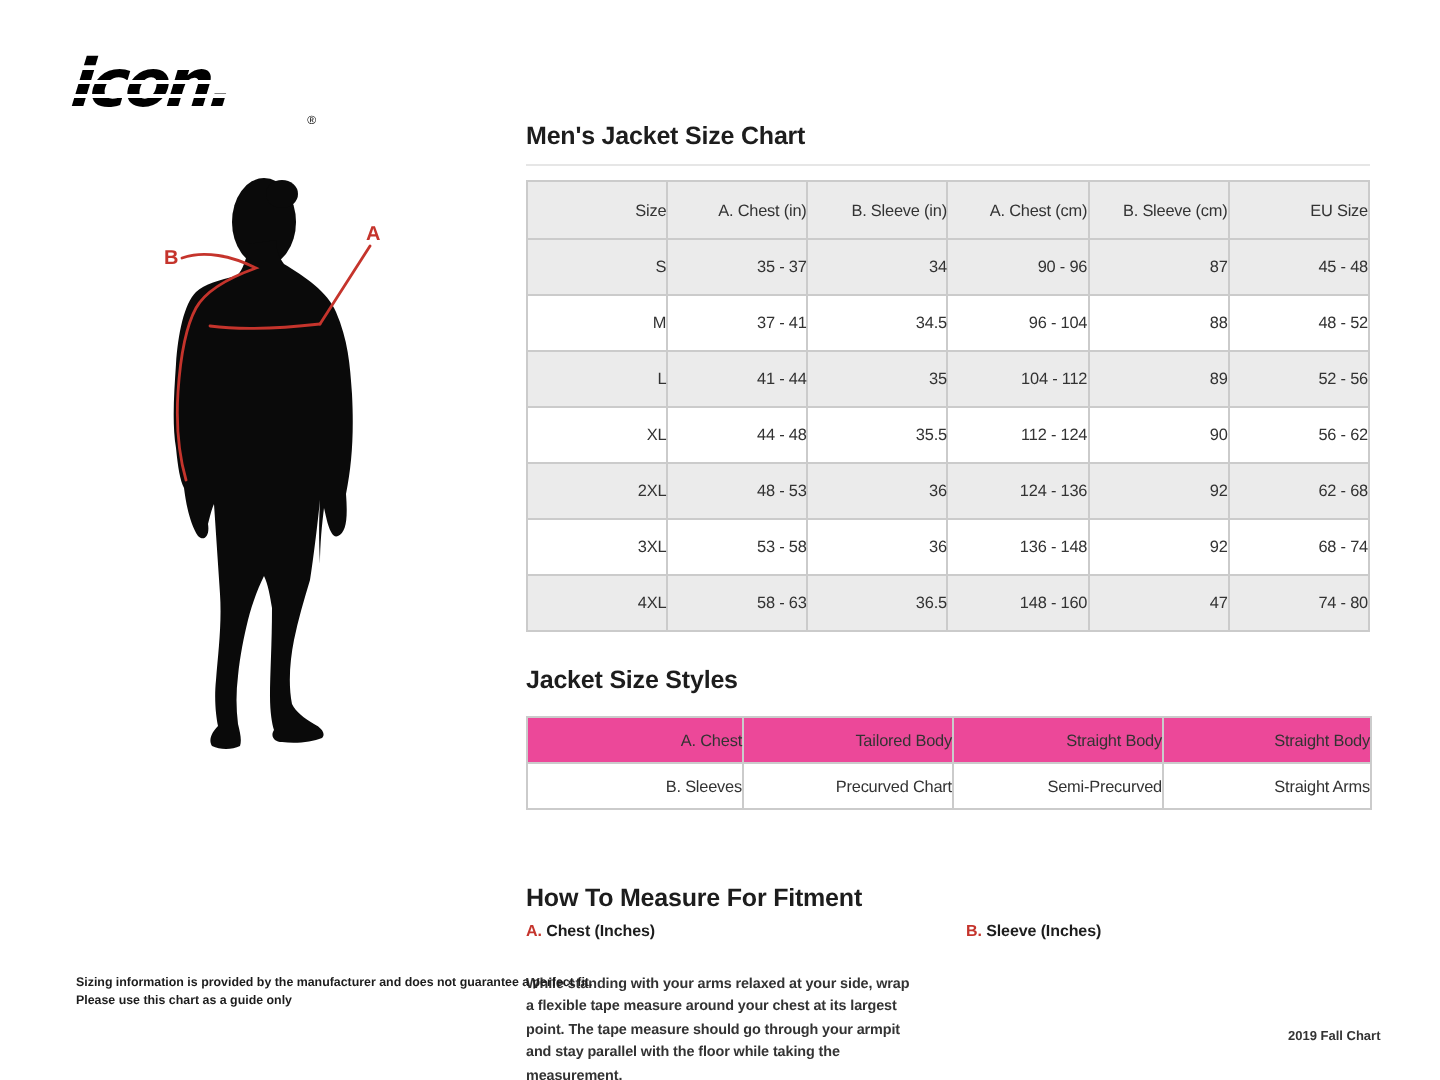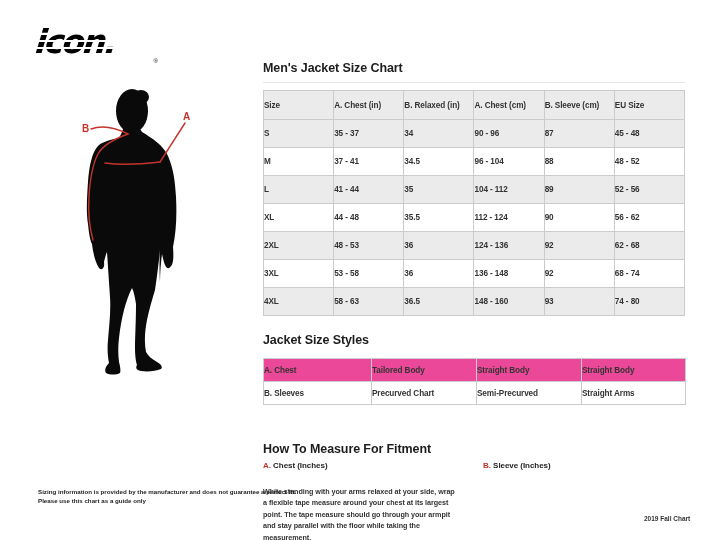--- a/index.html
+++ b/index.html
@@ -26,22 +26,22 @@
   
   .hd{font-size:12.5px;font-weight:bold;color:#1d1d1d;letter-spacing:-0.1px;white-space:nowrap}
   .hd1{left:263px;top:61px}
   .hd2{left:263px;top:333px}
   .hd3{left:263px;top:442px}
   .hline{left:263px;top:82px;width:422px;height:1px;background:#e6e6e6}
 
   
   table{border-collapse:collapse;table-layout:fixed}
   th,td{
-    border:1px solid #cbcbcb;padding:0;text-align:left;vertical-align:middle;
-    font-size:8.2px;font-weight:bold;color:#333;letter-spacing:-0.1px;
+    border:1px solid #cbcbcb;padding:0;text-align:right;vertical-align:middle;
+    font-size:8.2px;font-weight:normal;color:#333;letter-spacing:-0.1px;
   }
   .t1{left:263px;top:90px;width:422px}
   .t1 th{height:28px;background:#ebebeb}
   .t1 td{height:27px}
   .t1 tbody tr:nth-child(odd) td{background:#ebebeb}
   .t2{left:263px;top:358px;width:422px}
   .t2 th,.t2 td{height:22px}
   .t2 .blank{border:none;background:#fff}
   .t2 tr.gray th,.t2 tr.gray td{background:#ec4899}
 
@@ -119,21 +119,21 @@
 </svg>
 
 <div class="abs hd hd1">Men's Jacket Size Chart</div>
 <div class="abs hline"></div>
 
 <table class="abs t1">
   <thead>
     <tr>
       <th>Size</th>
       <th>A. Chest (in)</th>
-      <th>B. Relaxed (in)</th>
+      <th>B. Sleeve (in)</th>
       <th>A. Chest (cm)</th>
       <th>B. Sleeve (cm)</th>
       <th>EU Size</th>
     </tr>
   </thead>
   <tbody>
     <tr>
       <td>S</td>
         <td>35 - 37</td>
         <td>34</td>
@@ -179,21 +179,21 @@
         <td>36</td>
         <td>136 - 148</td>
         <td>92</td>
         <td>68 - 74</td>
     </tr>
     <tr>
       <td>4XL</td>
         <td>58 - 63</td>
         <td>36.5</td>
         <td>148 - 160</td>
-        <td>93</td>
+        <td>47</td>
         <td>74 - 80</td>
     </tr>
   </tbody>
 </table>
 
 <div class="abs hd hd2">Jacket Size Styles</div>
 
 <table class="abs t2">
   <colgroup>
       <col style="width:108px">

